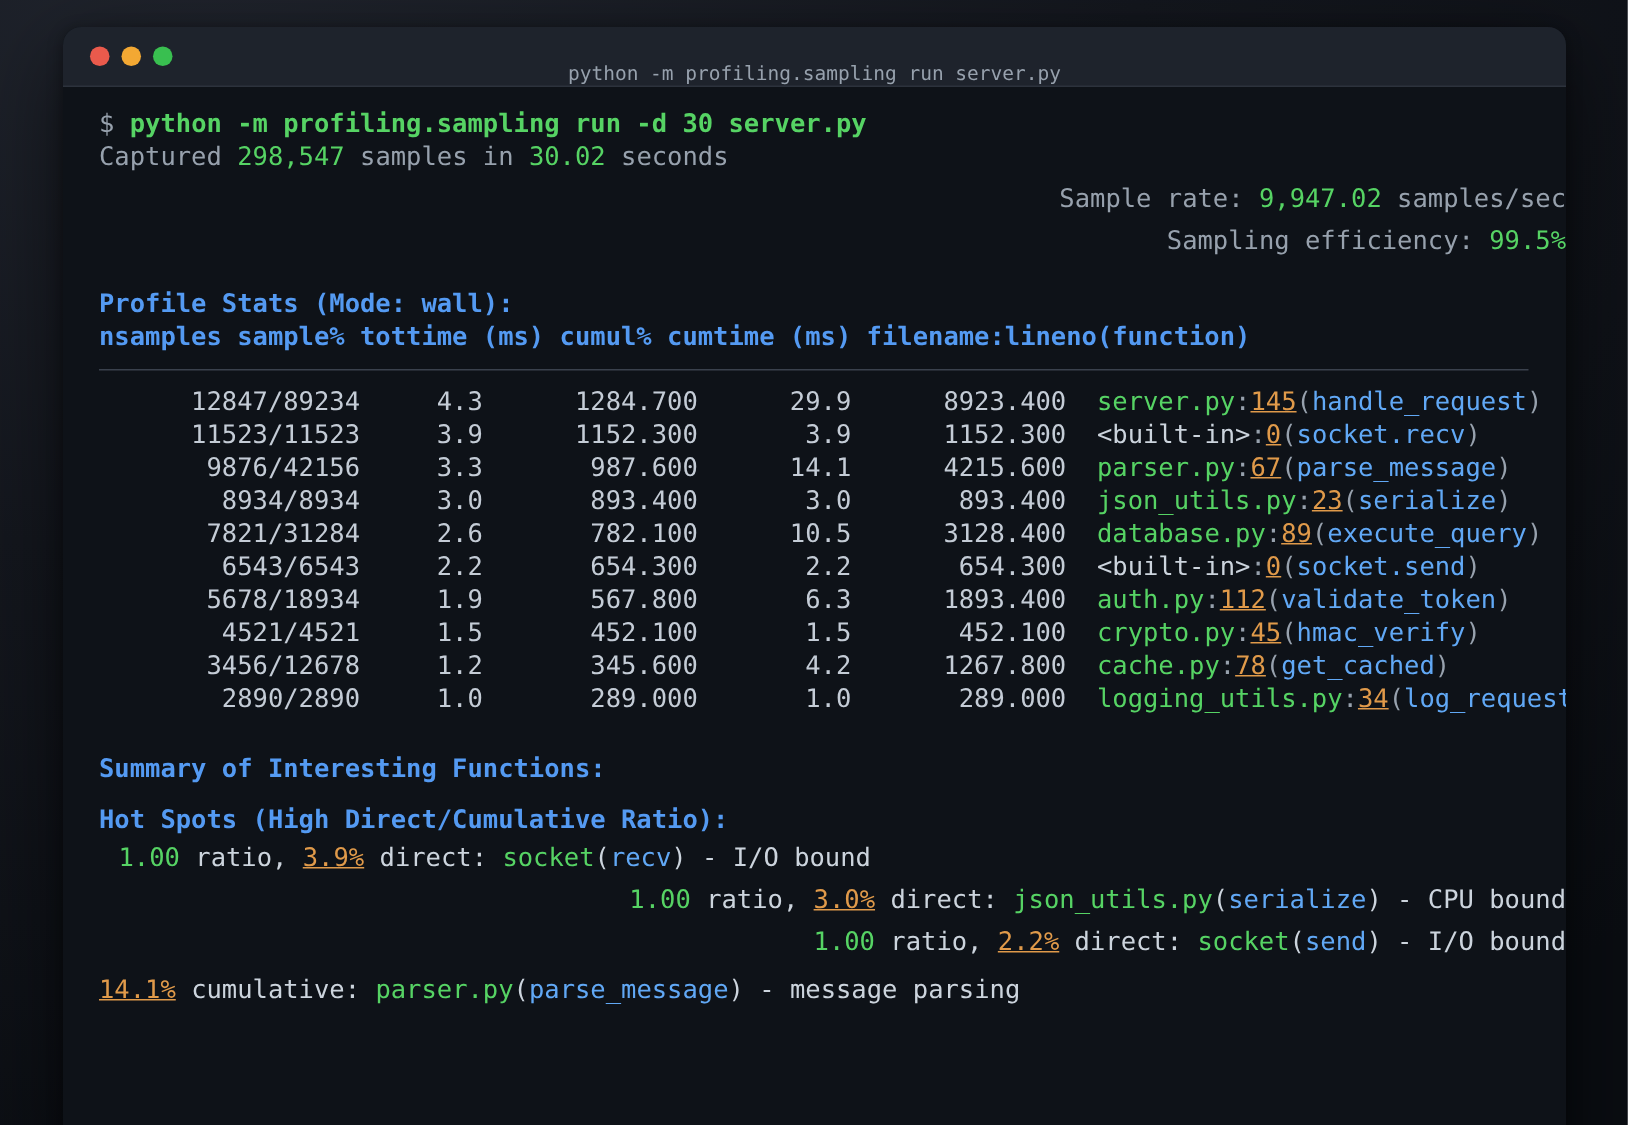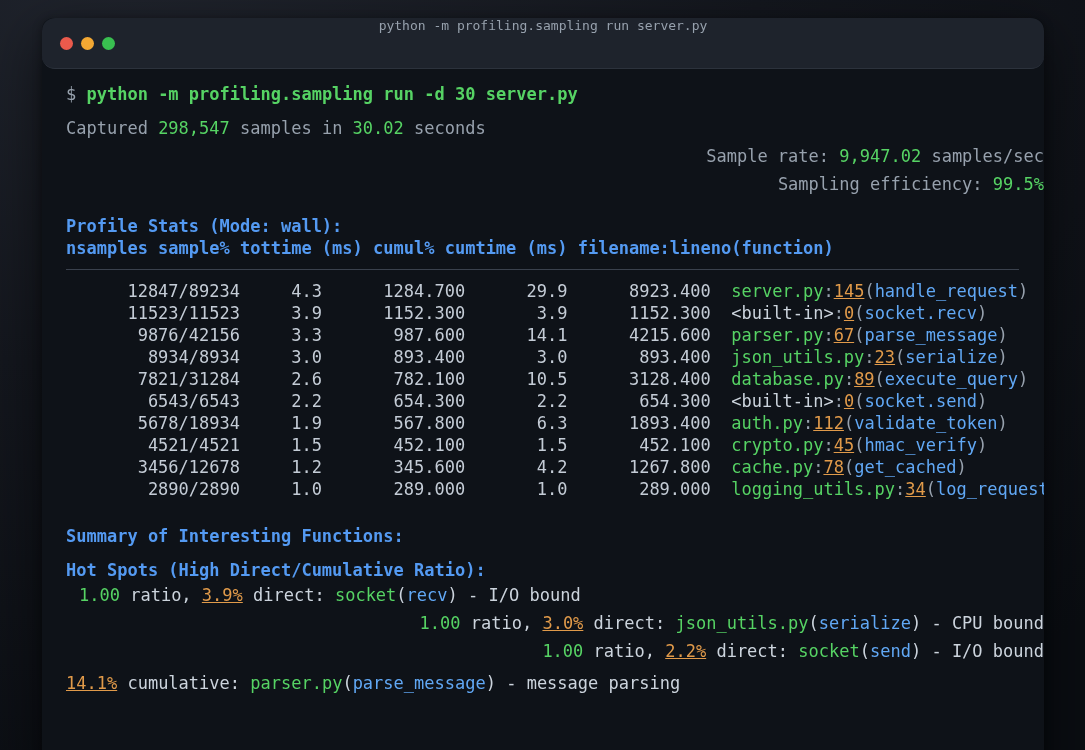--- a/index.html
+++ b/index.html
@@ -12,24 +12,24 @@
     position: absolute;
     left: 42px; top: 18px;
     width: 1002px; height: 770px;
     background: var(--term-bg);
     border-radius: 12px 12px 0 0;
     box-shadow: 0 18px 60px rgba(0,0,0,0.55), 0 2px 10px rgba(0,0,0,0.4);
     overflow: hidden;
   }
   .titlebar {
     position: relative;
-    height: 51px;
+    height: 40px;
     background: var(--titlebar-bg);
     border-bottom: 1px solid var(--titlebar-border);
-    display: flex; align-items: flex-start; justify-content: center; border-radius: 13px;
+    display: flex; align-items: flex-end; justify-content: center;
   }
   .traffic { position: absolute; left: 18px; top: 0; height: 100%; display: flex; align-items: center; gap: 8px; }
   .dot { width: 13px; height: 13px; border-radius: 50%; }
   .dot.red { background: var(--light-red); }
   .dot.yellow { background: var(--light-yellow); }
   .dot.green { background: var(--light-green); }
   .title-text { font-size: 13px; color: var(--dim); letter-spacing: 0; }
   .content {
     padding: 14px 0 0 24px;
     font-size: 13px;
@@ -42,21 +42,21 @@
   .c-greenb { color: var(--green); font-weight: bold; }
   .c-header { color: var(--blue); font-weight: bold; }
   .c-func   { color: var(--funcblue); }
   .c-orange { color: var(--orange); text-decoration: underline; }
   .divider {
     height: 1px; background: var(--divider);
     width: 953px;
     margin: 10px 0 10px 0;
   }
   
-  .mt-cap  { margin-top: 12px; }
+  .mt-cap  { margin-top: 0; }
   .mt-6    { margin-top: 6px; text-align: right; }
   .mt-sec  { margin-top: 20px; }
   .mt-sum  { margin-top: 25px; }
   .mt-hot  { margin-top: 12px; }
   .mt-3    { margin-top: 3px; margin-left: 13px; }
   .mt-orch { margin-top: 19px; }
   .mt-cut  { margin-top: 10px; }
 </style>
 </head>
 <body>

